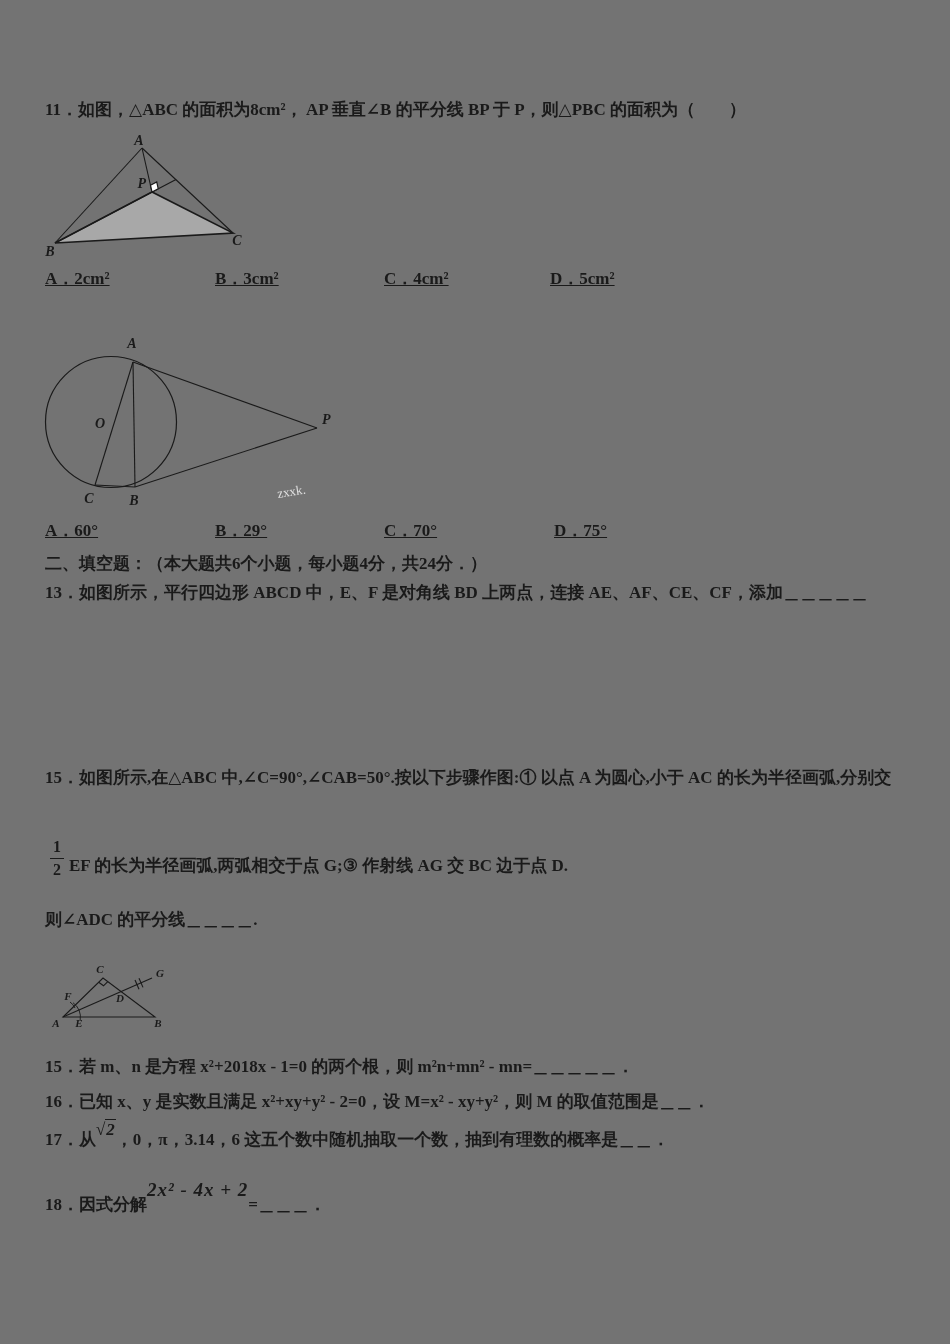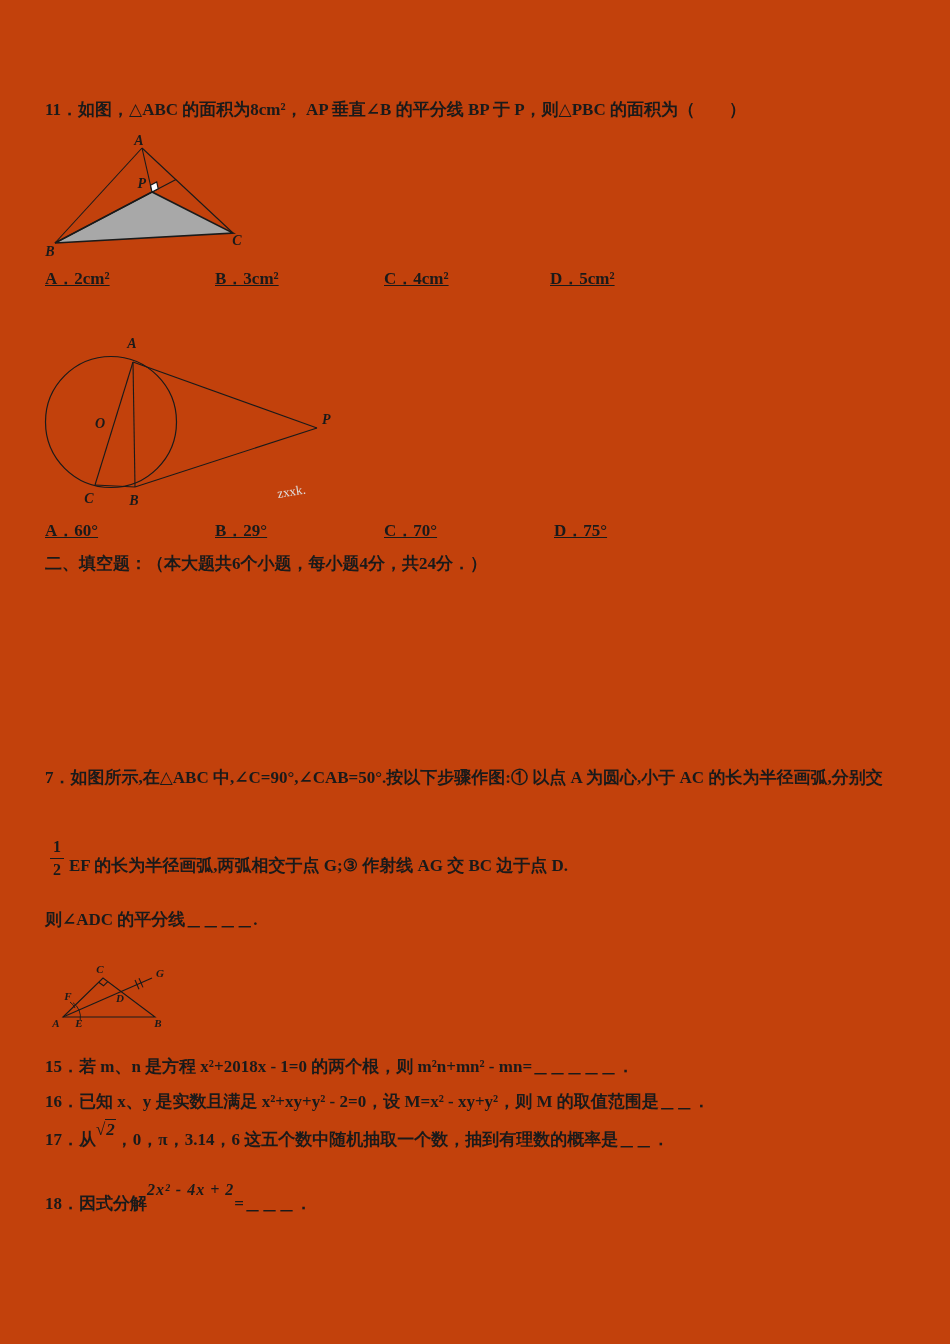--- a/index.html
+++ b/index.html
@@ -1,32 +1,32 @@
 <!DOCTYPE html>
 <html><head>
 <meta charset="utf-8">
 <style>
   html,body{margin:0;padding:0;background:#888;}
   .page{
-    position:relative;width:950px;height:1344px;background:#c2410c;
+    position:relative;width:950px;height:1344px;background:#737373;
     margin:0 auto;overflow:hidden;
     font-family:"Liberation Serif","DejaVu Serif",serif;
     color:#1a1a1a;font-weight:700;
   }
   .line{position:absolute;left:45px;font-size:17px;line-height:23px;white-space:nowrap;}
   .opt-row{position:absolute;left:45px;width:860px;height:24px;}
   .opt-row span{position:absolute;top:0;font-size:17px;white-space:nowrap;text-decoration:underline;}
   .frac{display:inline-block;vertical-align:-18px;text-align:center;margin:0 5px;font-size:16px;line-height:1;}
   .frac .num{display:block;padding:0 3px 3px 3px;border-bottom:1.6px solid #1a1a1a;}
   .frac .den{display:block;padding:3px 3px 0 3px;}
   .q14row{position:absolute;left:45px;top:820px;height:58px;display:flex;align-items:flex-end;white-space:nowrap;font-size:17px;line-height:24px;}
   .radical{position:relative;top:-10px;font-style:italic;}
   .radical .sign{font-style:normal;}
   .radical .radicand{border-top:1.4px solid #1a1a1a;padding:0 1px;}
-  .expr{position:relative;top:-14px;font-style:italic;font-size:16px;letter-spacing:1px;}
+  .expr{position:relative;top:-14px;font-style:italic;font-size:19px;letter-spacing:1px;}
   svg{position:absolute;overflow:visible;}
   svg text{font-family:"Liberation Serif","DejaVu Serif",serif;font-style:italic;font-weight:700;font-size:14px;fill:#1a1a1a;}
   .wm{font-style:normal;font-weight:400;fill:#e0e0e0;font-size:13px;}
 </style>
 </head>
 <body>
 
 <div class="page">
 
   <div class="line" style="top:98px">11．如图，△ABC 的面积为8cm²， AP 垂直∠B 的平分线 BP 于 P，则△PBC 的面积为（　　）</div>
@@ -69,22 +69,23 @@
 
   <div class="opt-row" style="top:519px">
     <span style="left:0">A．60°</span>
     <span style="left:170px">B．29°</span>
     <span style="left:339px">C．70°</span>
     <span style="left:509px">D．75°</span>
   </div>
 
   <div class="line" style="top:552px">二、填空题：（本大题共6个小题，每小题4分，共24分．）</div>
 
+  <div class="line" style="top:581px">13．如图所示，平行四边形 ABCD 中，E、F 是对角线 BD 上两点，连接 AE、AF、CE、CF，添加＿＿＿＿＿</div>
 
-  <div class="line" style="top:766px">7．如图所示,在△ABC 中,∠C=90°,∠CAB=50°.按以下步骤作图:① 以点 A 为圆心,小于 AC 的长为半径画弧,分别交</div>
+  <div class="line" style="top:766px">15．如图所示,在△ABC 中,∠C=90°,∠CAB=50°.按以下步骤作图:① 以点 A 为圆心,小于 AC 的长为半径画弧,分别交</div>
 
   <div class="q14row">
     <span class="frac">
         <span class="num">1</span>
         <span class="den">2</span>
       </span>
     <span>EF 的长为半径画弧,两弧相交于点 G;③ 作射线 AG 交 BC 边于点 D.</span>
   </div>
 
   <div class="line" style="top:908px">则∠ADC 的平分线＿＿＿＿.</div>

